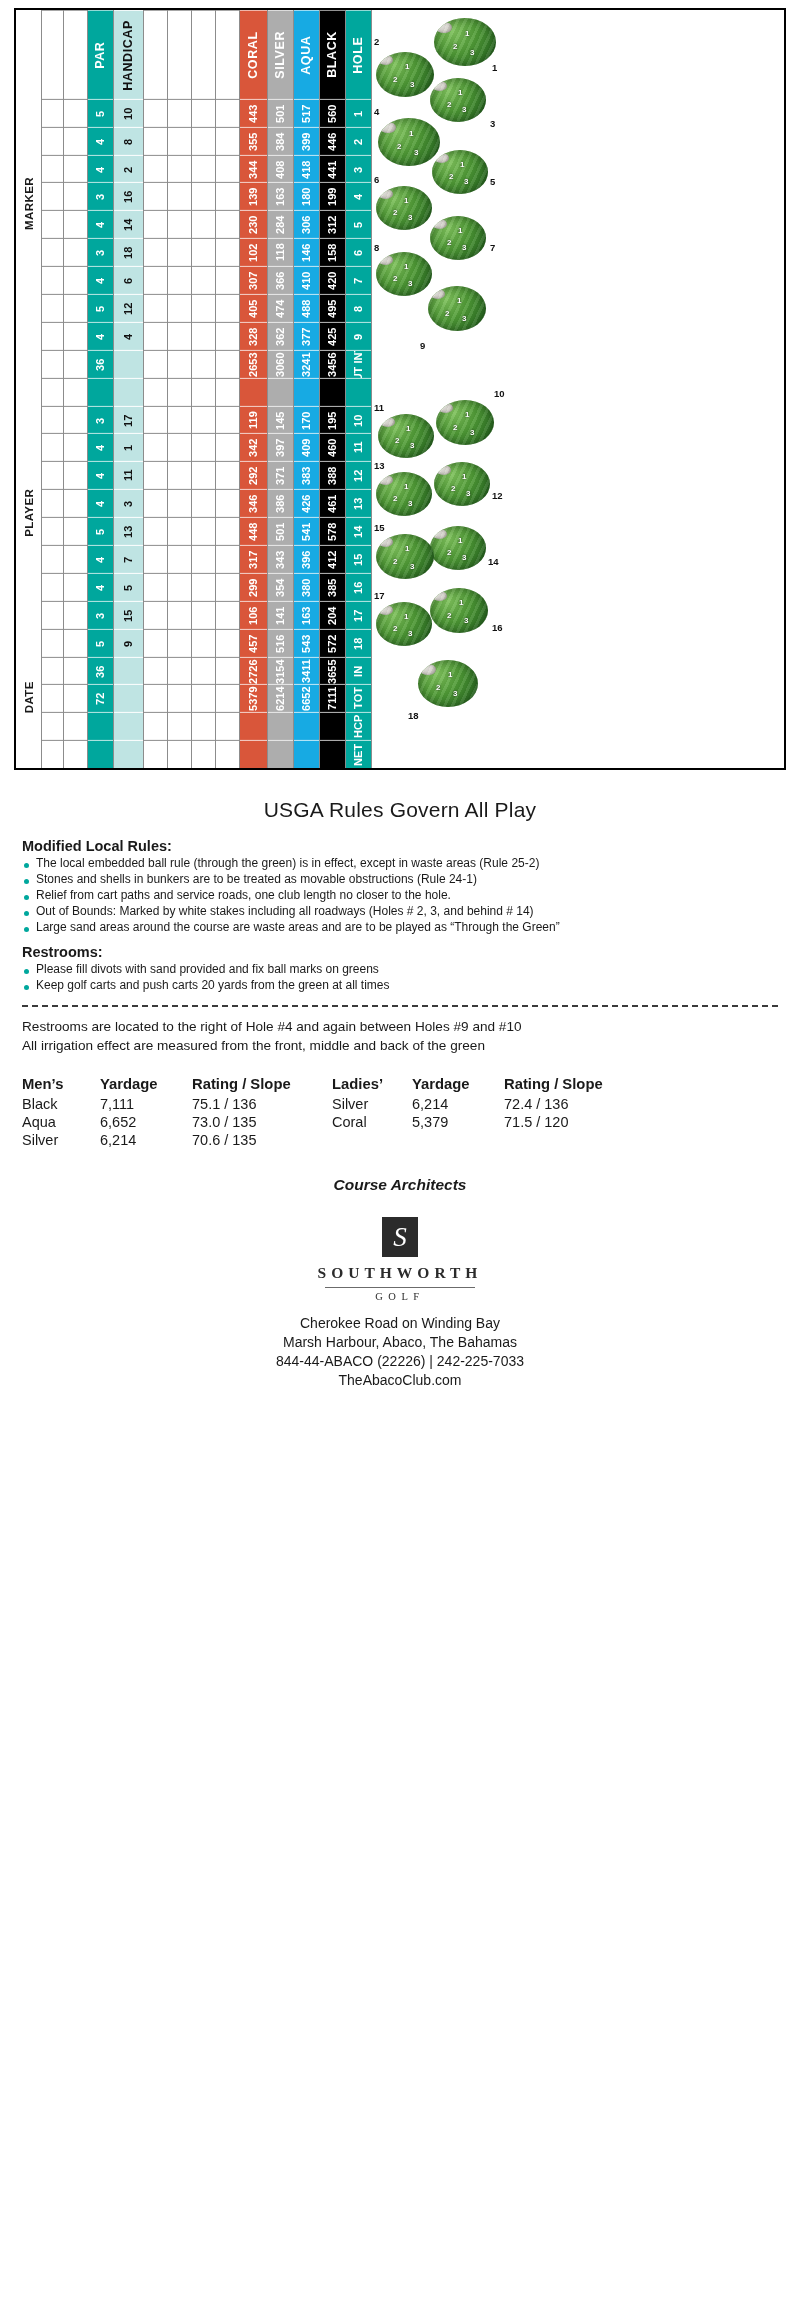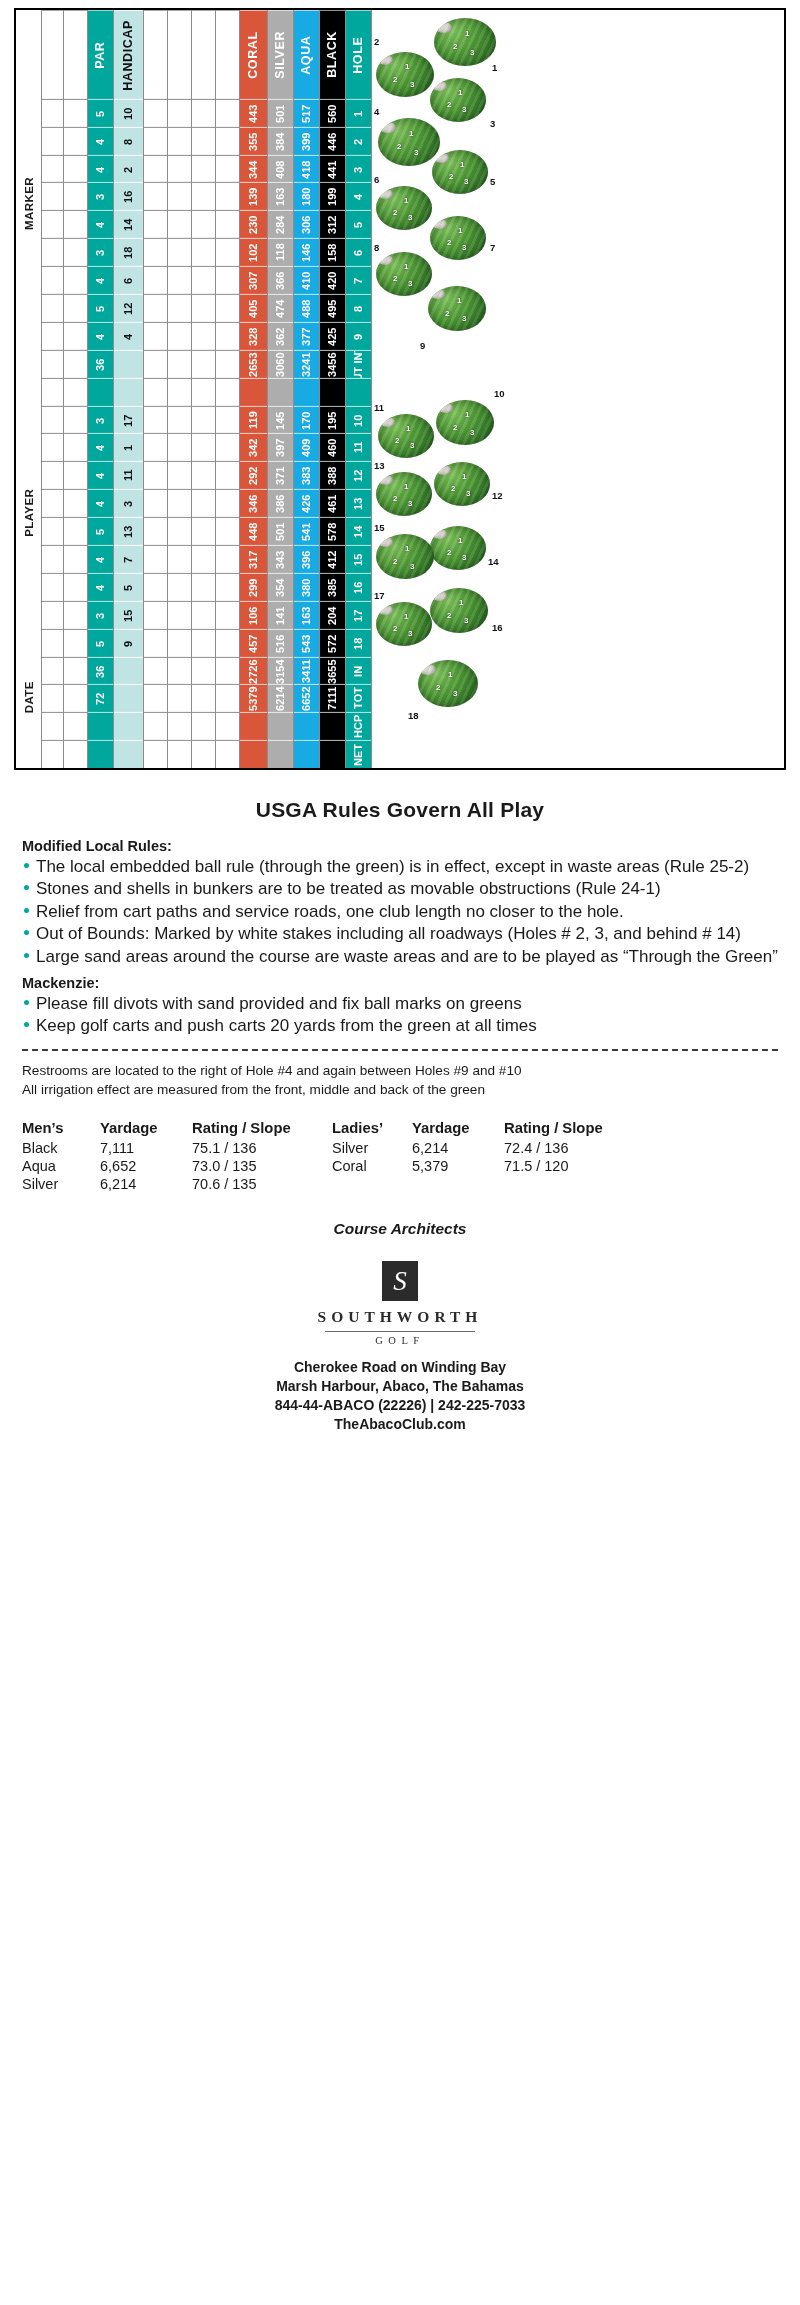--- a/index.html
+++ b/index.html
@@ -125,34 +125,34 @@
     z-index:4;
   }
 
   
   .rules {
     padding: 18px 22px 0 22px;
   }
   .rules h1 {
     text-align:center;
     font-size: 21px;
-    font-weight: bold;
+    font-weight: normal;
     margin: 10px 0 16px 0;
     letter-spacing: .2px;
   }
   .sec-title {
     font-size: 14.5px;
     font-weight: bold;
     margin: 2px 0 2px 0;
   }
   ul.bullets { list-style:none; margin:0 0 8px 0; padding:0; }
   ul.bullets li {
     position: relative;
     padding-left: 14px;
-    font-size: 17px;
+    font-size: 12px;
     line-height: 1.26;
     margin-bottom: 1px;
   }
   ul.bullets li::before {
     content:"";
     position:absolute;
     left:2px; top:7px;
     width:5px; height:5px; border-radius:50%;
     background:#00a79d;
   }
@@ -214,21 +214,20 @@
   }
   .logo-rule {
     width: 150px; height:1px; background:#6b6b6b; margin: 5px auto 0 auto;
   }
 
   .contact {
     text-align:center;
     font-size: 14px;
     line-height: 1.36;
     margin: 12px 0 14px 0;
-    font-weight: bold;
   }
   .contact div { }
 </style>
 </head>
 <body>
 
 <div class="page">
 
   <div class="card-wrap">
     <div class="card-grid" id="cardGrid">
@@ -725,21 +724,21 @@
 
     <div class="sec-title">Modified Local Rules:</div>
     <ul class="bullets" id="localRules">
         <li>The local embedded ball rule (through the green) is in effect, except in waste areas (Rule 25-2)</li>
         <li>Stones and shells in bunkers are to be treated as movable obstructions (Rule 24-1)</li>
         <li>Relief from cart paths and service roads, one club length no closer to the hole.</li>
         <li>Out of Bounds: Marked by white stakes including all roadways (Holes # 2, 3, and behind # 14)</li>
         <li>Large sand areas around the course are waste areas and are to be played as “Through the Green”</li>
       </ul>
 
-    <div class="sec-title">Mackenzie:</div>
+    <div class="sec-title">Restrooms:</div>
     <ul class="bullets" id="etiquette">
         <li>Please fill divots with sand provided and fix ball marks on greens</li>
         <li>Keep golf carts and push carts 20 yards from the green at all times</li>
       </ul>
 
     <div class="dashed"></div>
 
     <p class="note">Restrooms are located to the right of Hole #4 and again between Holes #9 and #10</p>
     <p class="note">All irrigation effect are measured from the front, middle and back of the green</p>
 

